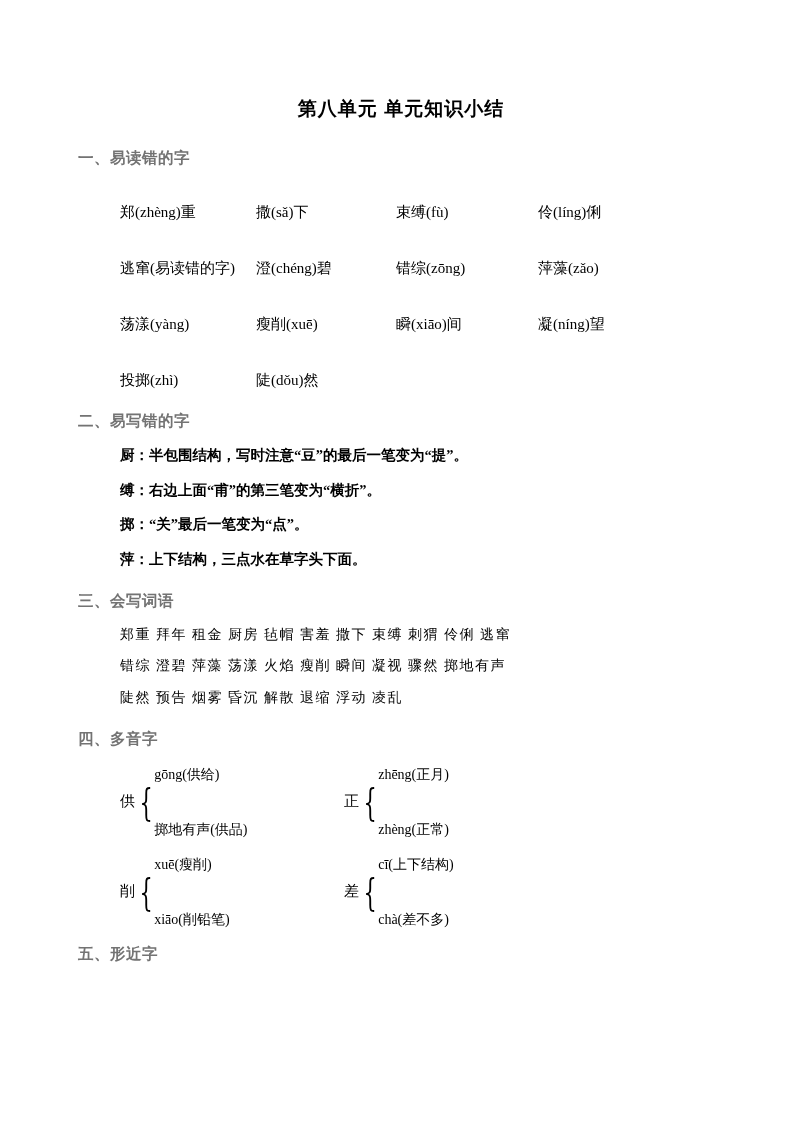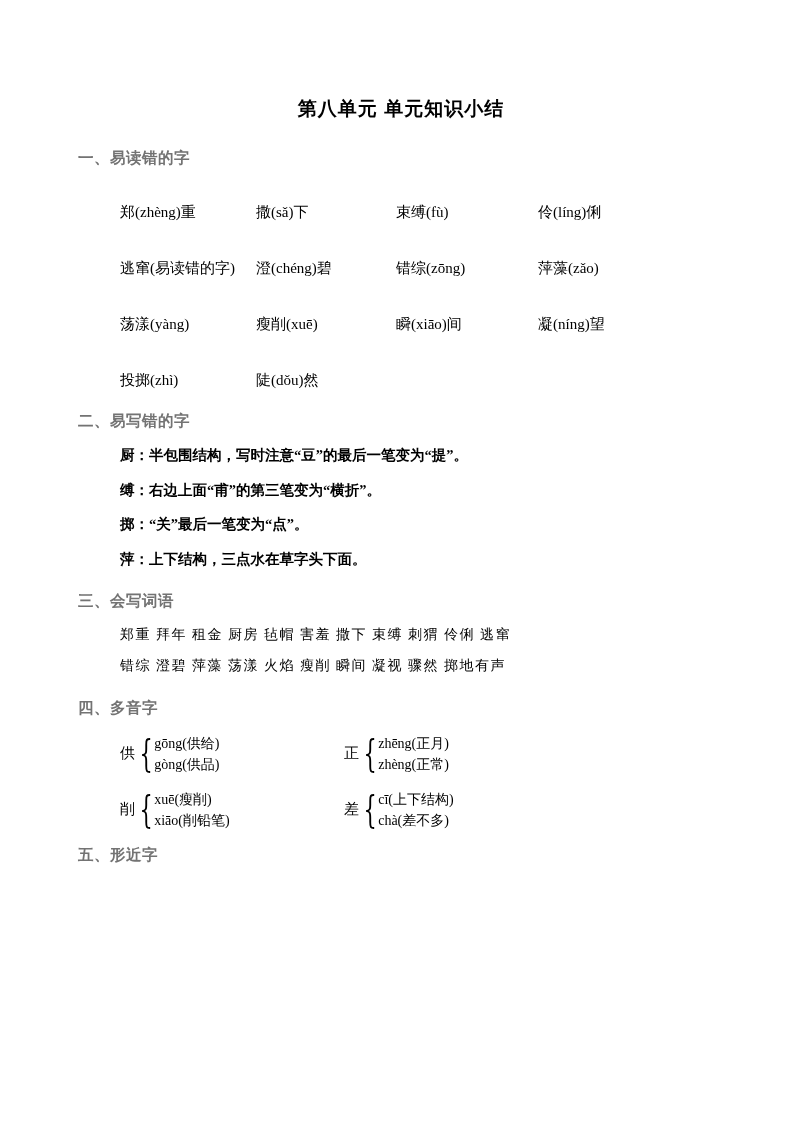--- a/index.html
+++ b/index.html
@@ -102,20 +102,21 @@
     line-height: 0.8;
     transform: scaleX(0.55);
     display: inline-block;
     margin: 0 -4px 0 -2px;
     font-family: "DejaVu Serif", serif;
   }
   .poly-readings {
     display: flex;
     flex-direction: column;
     line-height: 1.5;
+    gap: 34px;
   }
   .poly-readings span { white-space: nowrap; }
 </style>
 </head>
 <body>
 
 <div class="page">
 
   <div class="doc-title">第八单元  单元知识小结</div>
 
@@ -157,34 +158,35 @@
       <div class="expl-line">掷：“关”最后一笔变为“点”。</div>
       <div class="expl-line">萍：上下结构，三点水在草字头下面。</div>
     </div>
   </div>
 
   <div class="section sec-gap">
     <div class="section-head">三、会写词语</div>
     <div class="words">
       <div class="word-line">郑重 拜年 租金 厨房 毡帽 害羞 撒下 束缚 刺猬 伶俐 逃窜</div>
       <div class="word-line">错综 澄碧 萍藻 荡漾 火焰 瘦削 瞬间 凝视 骤然 掷地有声</div>
+      <div class="word-line">陡然 预告 烟雾 昏沉 解散 退缩 浮动 凌乱</div>
     </div>
   </div>
 
   <div class="section sec-gap">
     <div class="section-head">四、多音字</div>
     <div class="poly-wrap">
 
       <div class="poly-row">
         <div class="poly-item first">
           <span class="poly-char">供</span>
           <span class="brace">{</span>
           <span class="poly-readings">
             <span>gōng(供给)</span>
-            <span>gòng(供品)</span>
+            <span>掷地有声(供品)</span>
           </span>
         </div>
         <div class="poly-item">
           <span class="poly-char">正</span>
           <span class="brace">{</span>
           <span class="poly-readings">
             <span>zhēng(正月)</span>
             <span>zhèng(正常)</span>
           </span>
         </div>

